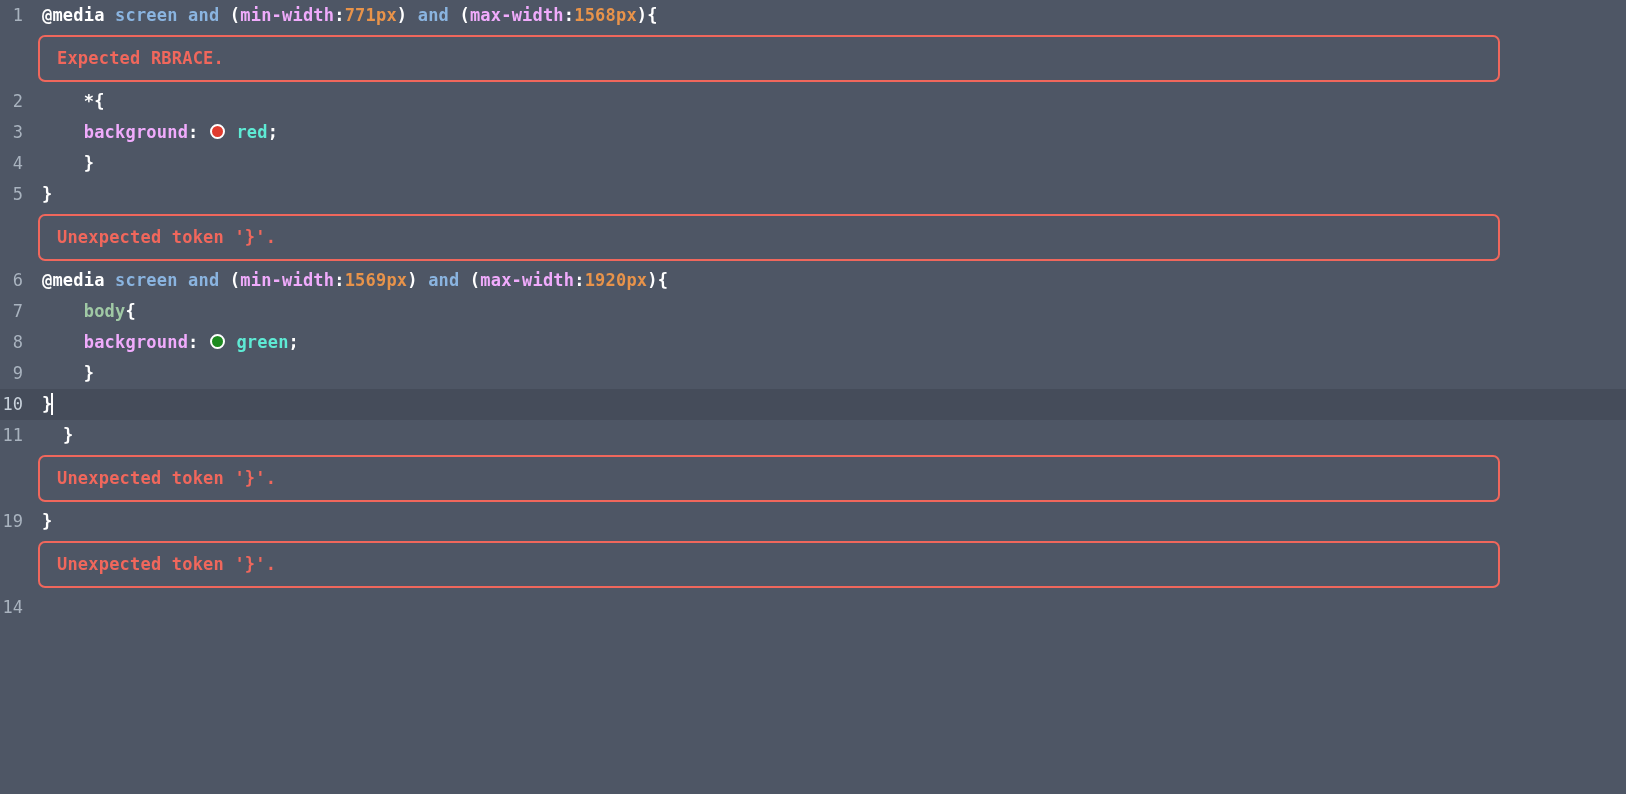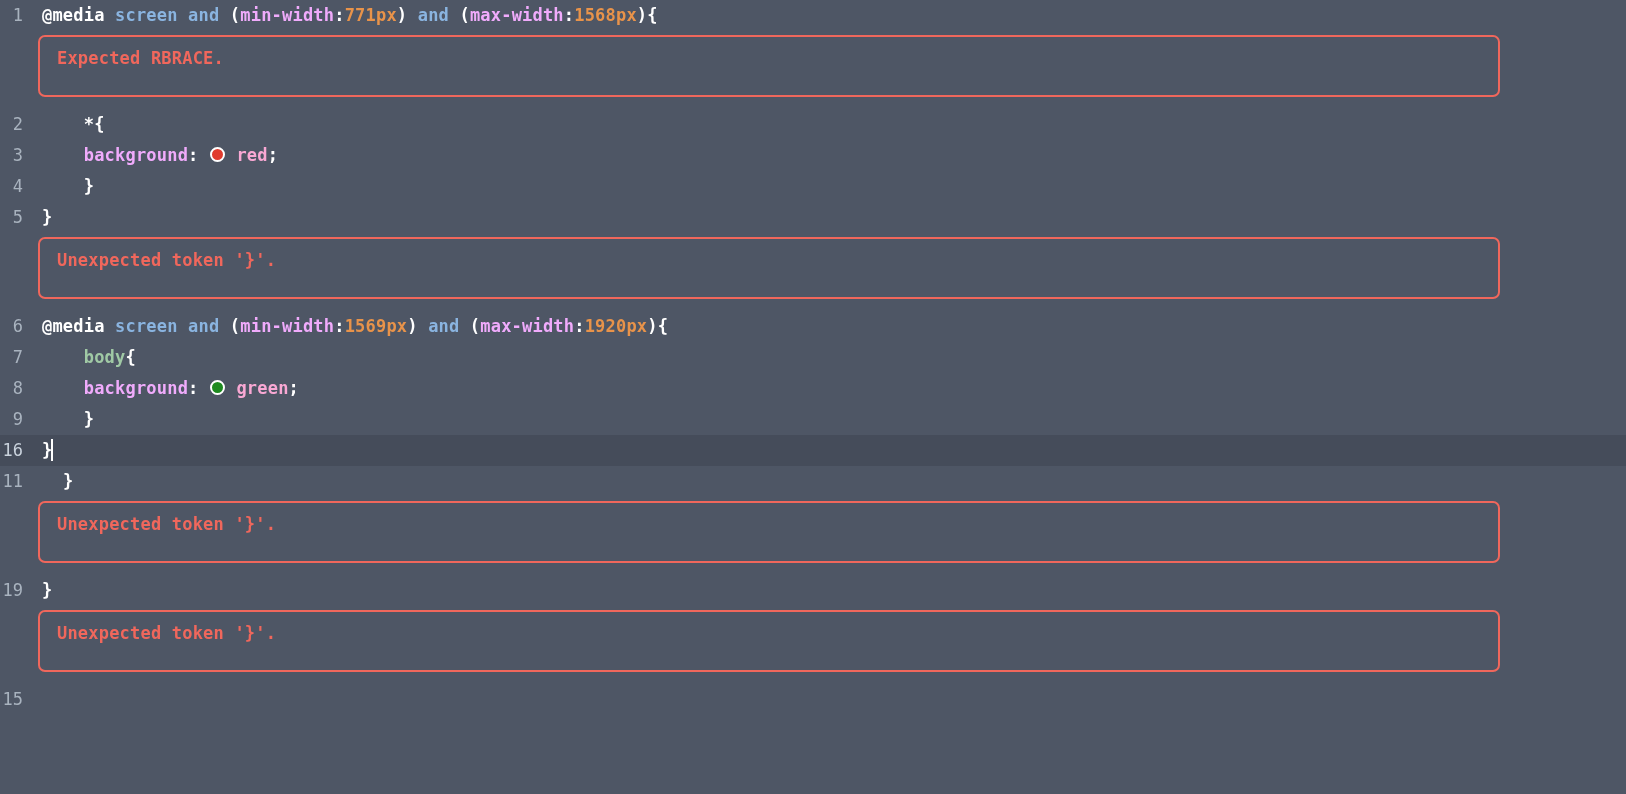--- a/index.html
+++ b/index.html
@@ -57,21 +57,21 @@
     right: 0;
     color: #ffffff;
   }
 
   
   .t-plain   { color: #ffffff; }
   .t-at      { color: #ffffff; }
   .t-kw      { color: #8ab4e0; text-align: right; }
   .t-prop    { color: #f0abfc; }
   .t-num     { color: #e8934a; text-align: right; }
-  .t-val     { color: #f9a8d4; }
+  .t-val     { color: #5eead4; }
   .t-sel     { color: #a0c9a5; }
 
   
   .swatch {
     display: inline-block;
     width: 11px;
     height: 11px;
     border-radius: 50%;
     border: 2px solid #ffffff;
     vertical-align: -1px;
@@ -85,23 +85,23 @@
     width: 0;
     border-left: 2px solid #ffffff;
     height: 22px;
     vertical-align: -5px;
     margin-left: -1px;
   }
 
   
   .errbox {
     position: relative;
-    margin: 4px 0 12px 38px;
+    margin: 4px 0 4px 38px;
     width: 1462px;
-    height: 62px;
+    height: 47px;
     box-sizing: border-box;
     border: 2px solid #f0675c;
     border-radius: 7px;
     background: transparent;
   }
   .errbox .errtext {
     position: absolute;
     left: 17px;
     top: 0;
     line-height: 43px;
@@ -125,24 +125,24 @@
       <div class="row"><div class="gutter">3</div><div class="code"><span class="t-plain">    </span><span class="t-prop">background</span><span class="t-plain">: </span><span class="swatch" style="background: rgb(224, 59, 46);"></span><span class="t-plain"> </span><span class="t-val">red</span><span class="t-plain">;</span></div></div>
       <div class="row"><div class="gutter">4</div><div class="code"><span class="t-plain">    </span><span class="t-plain">}</span></div></div>
       <div class="row"><div class="gutter">5</div><div class="code"><span class="t-plain">}</span></div></div>
       <div class="errbox">
         <div class="errtext">Unexpected token '}'.</div>
       </div>
       <div class="row"><div class="gutter">6</div><div class="code"><span class="t-at">@media</span><span class="t-plain"> </span><span class="t-kw">screen</span><span class="t-plain"> </span><span class="t-kw">and</span><span class="t-plain"> (</span><span class="t-prop">min-width</span><span class="t-plain">:</span><span class="t-num">1569px</span><span class="t-plain">) </span><span class="t-kw">and</span><span class="t-plain"> (</span><span class="t-prop">max-width</span><span class="t-plain">:</span><span class="t-num">1920px</span><span class="t-plain">){</span></div></div>
       <div class="row"><div class="gutter">7</div><div class="code"><span class="t-plain">    </span><span class="t-sel">body</span><span class="t-plain">{</span></div></div>
       <div class="row"><div class="gutter">8</div><div class="code"><span class="t-plain">    </span><span class="t-prop">background</span><span class="t-plain">: </span><span class="swatch" style="background: rgb(30, 138, 32);"></span><span class="t-plain"> </span><span class="t-val">green</span><span class="t-plain">;</span></div></div>
       <div class="row"><div class="gutter">9</div><div class="code"><span class="t-plain">    </span><span class="t-plain">}</span></div></div>
-      <div class="row current"><div class="gutter">16</div><div class="code"><span class="t-plain">}</span><span class="caret"></span></div></div>
+      <div class="row current"><div class="gutter">10</div><div class="code"><span class="t-plain">}</span><span class="caret"></span></div></div>
       <div class="row"><div class="gutter">11</div><div class="code"><span class="t-plain">  </span><span class="t-plain">}</span></div></div>
       <div class="errbox">
         <div class="errtext">Unexpected token '}'.</div>
       </div>
       <div class="row"><div class="gutter">19</div><div class="code"><span class="t-plain">}</span></div></div>
       <div class="errbox">
         <div class="errtext">Unexpected token '}'.</div>
       </div>
-      <div class="row"><div class="gutter">15</div><div class="code"></div></div>
+      <div class="row"><div class="gutter">14</div><div class="code"></div></div>
     </div>
 </div>
 
 </body></html>

